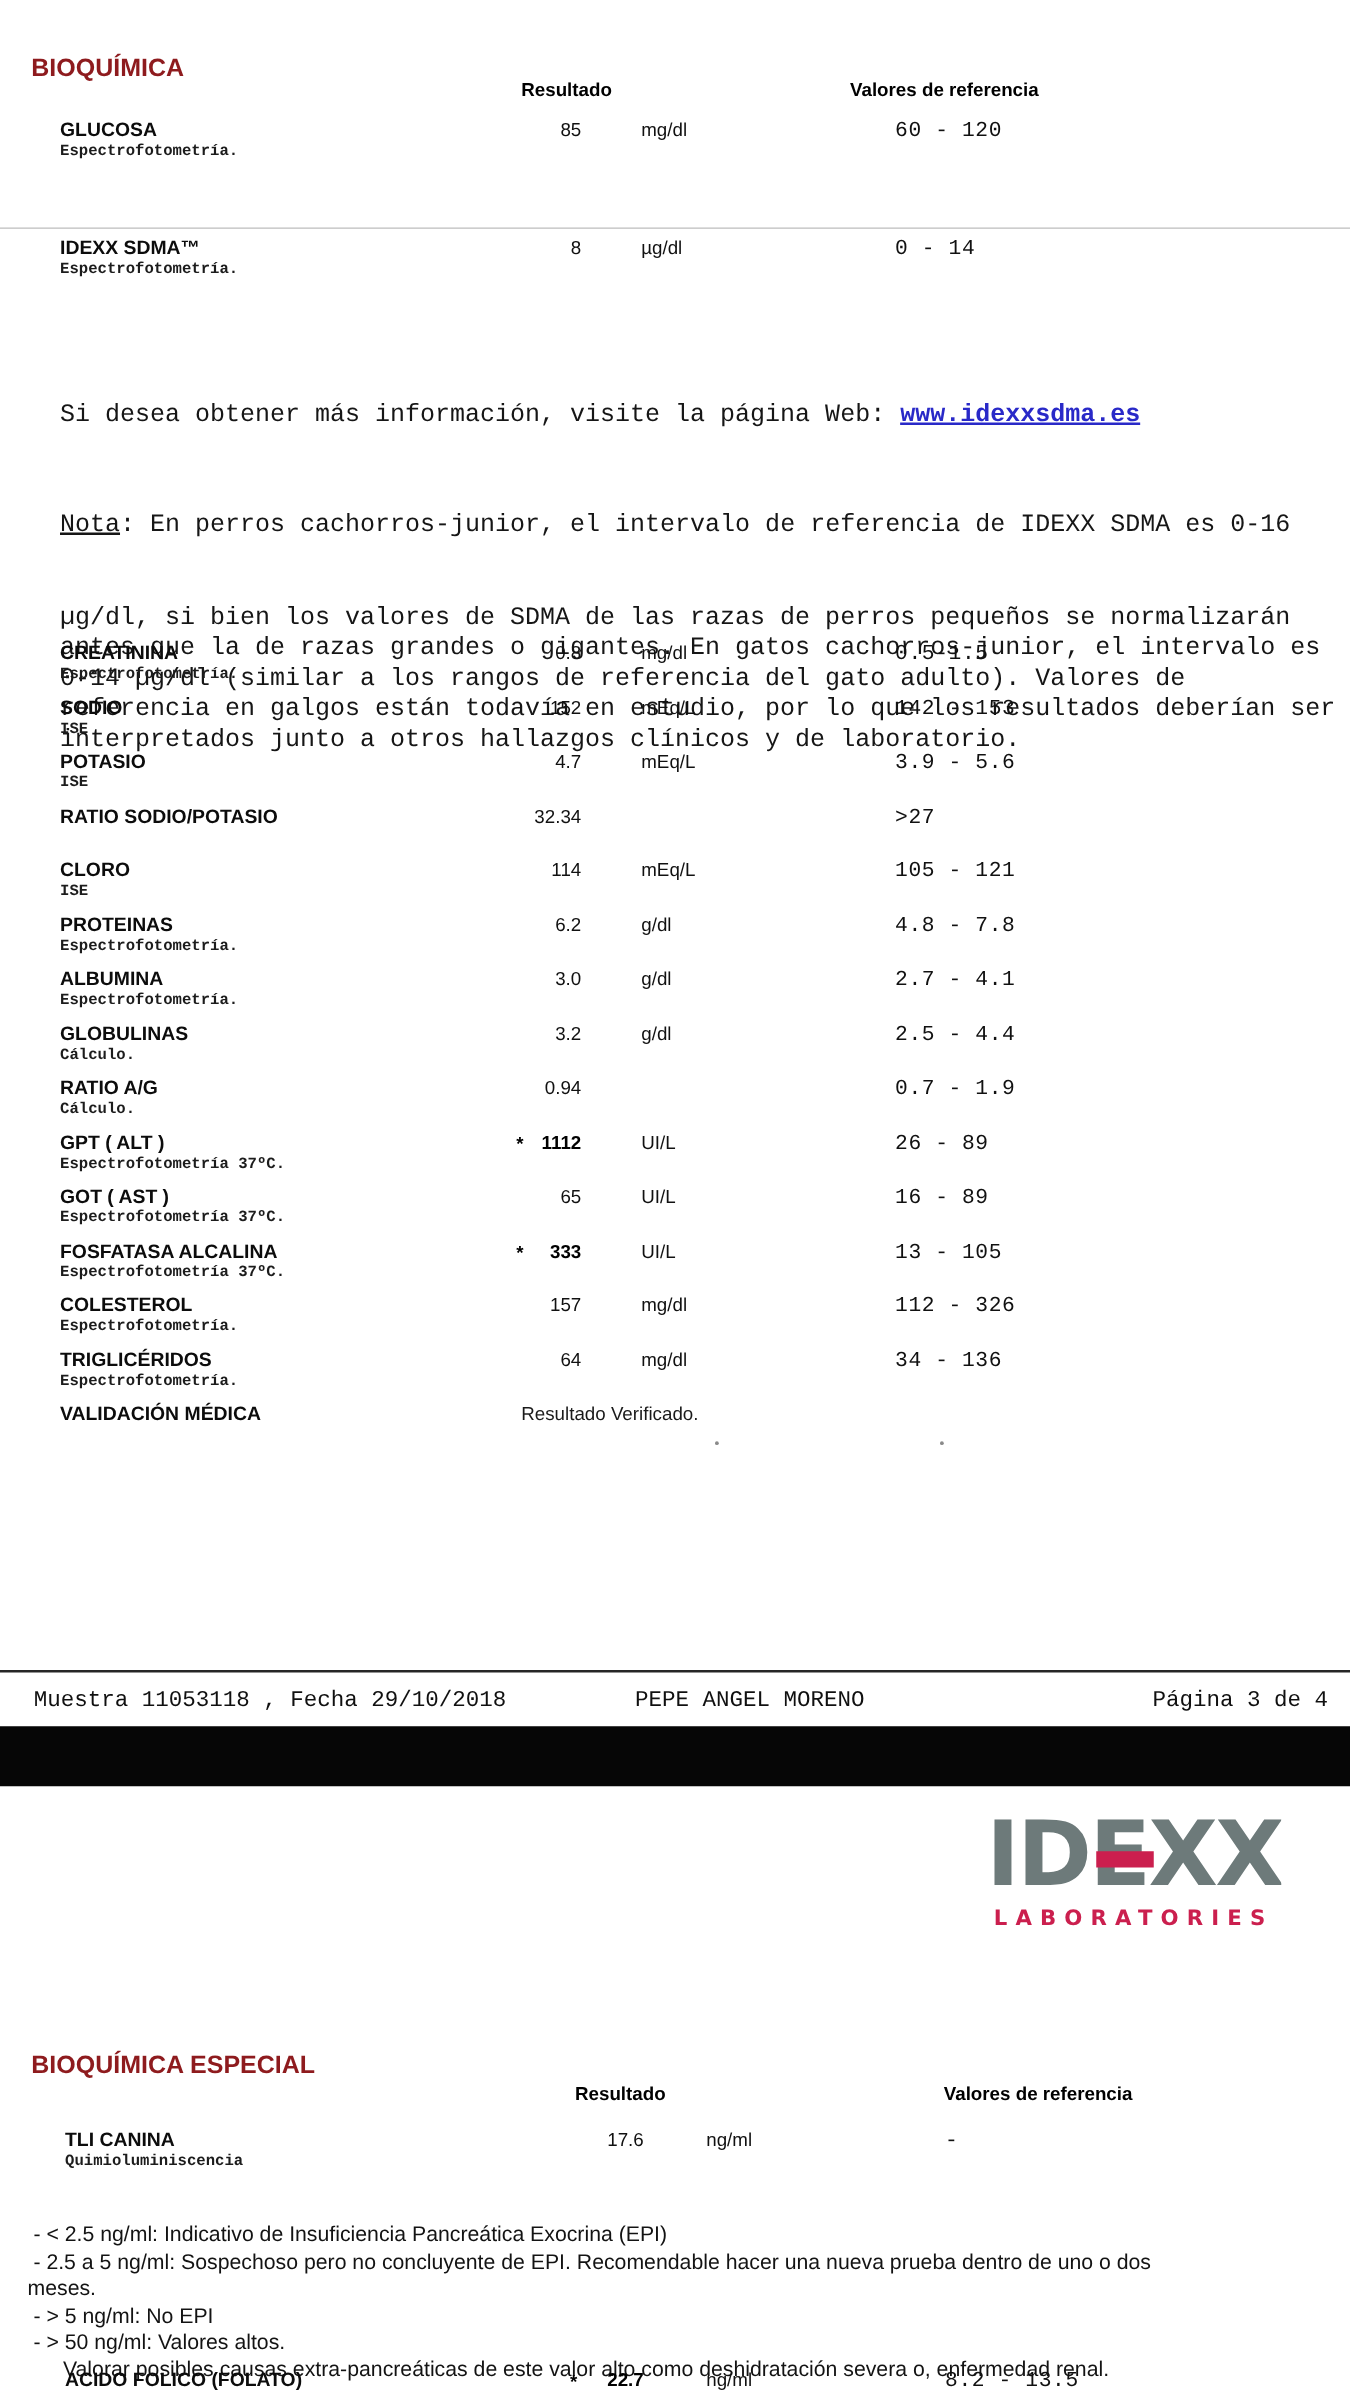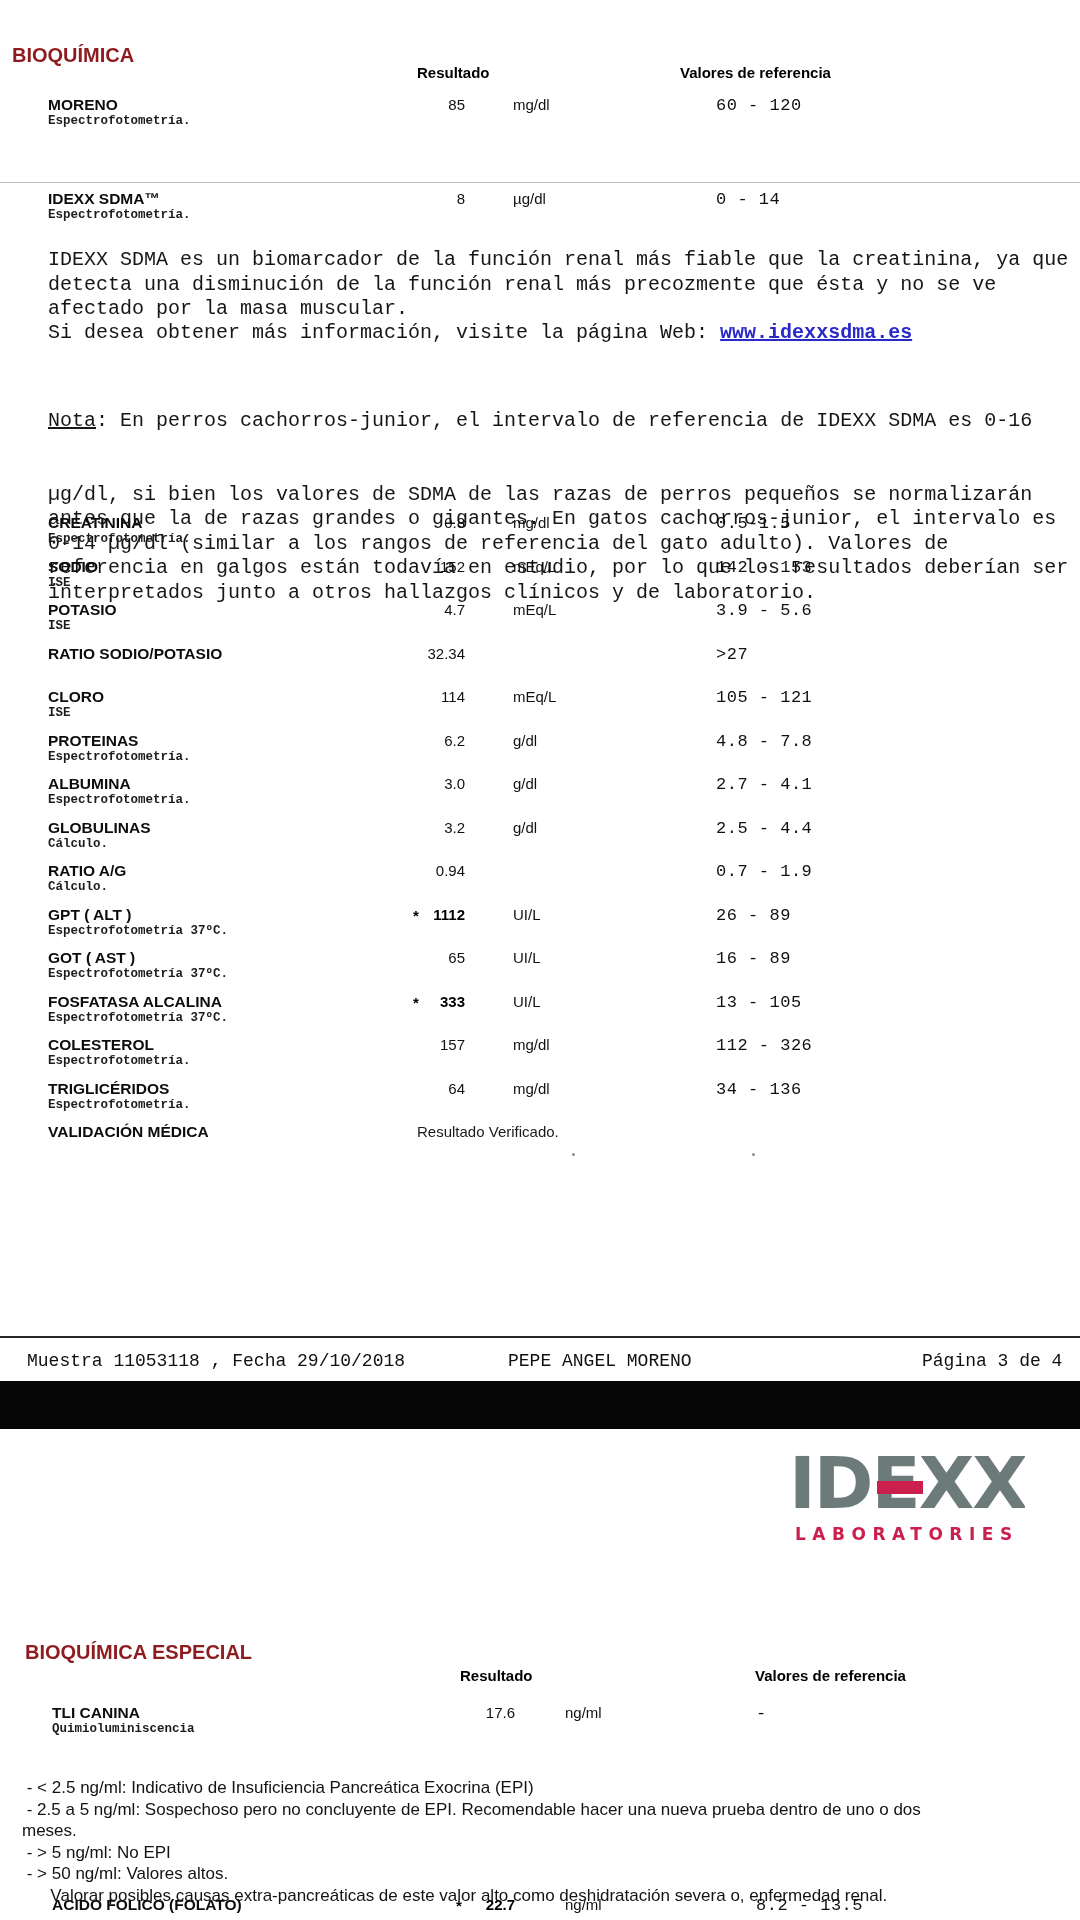--- a/index.html
+++ b/index.html
@@ -39,50 +39,47 @@
   .dot{position:absolute;width:3px;height:3px;border-radius:50%;background:#8a8a8a;}
   .tlinotes{font:17px "Liberation Sans",sans-serif;line-height:21.6px;color:#131313;white-space:pre-wrap;width:1055px;}
   .logo-word{font:700 72px "DejaVu Sans",sans-serif;fill:var(--logo-gray);letter-spacing:-2px;}
   .logo-sub{font:700 17px "DejaVu Sans",sans-serif;fill:var(--logo-red);letter-spacing:6.5px;}
 </style>
 </head>
 <body>
 
 <div class="page">
 
-  <h1 class="sec abs" style="left:12px;top:44px;">BIOQUÍMICA</h1>
+  <h1 class="sec abs" style="left:25px;top:44px;">BIOQUÍMICA</h1>
 
   <div class="colhead abs" style="left:417px;top:64px;">Resultado</div>
   <div class="colhead abs" style="left:680px;top:64px;">Valores de referencia</div>
 
   <div class="abs" style="left:0;top:96px;" id="row-glucosa">
       <div class="trow">
-        <span class="c-name">MORENO</span>
+        <span class="c-name">GLUCOSA</span>
         <span class="c-method">Espectrofotometría.</span>
         <span class="c-result">85</span>
         <span class="c-unit">mg/dl</span>
         <span class="c-ref">60 - 120</span>
       </div>
     </div>
 
   <div class="hairline abs" style="top:182px;"></div>
 
   <div class="abs" style="left:0;top:190px;" id="row-sdma">
       <div class="trow">
         <span class="c-name">IDEXX SDMA™</span>
         <span class="c-method">Espectrofotometría.</span>
         <span class="c-result">8</span>
         <span class="c-unit">µg/dl</span>
         <span class="c-ref">0 - 14</span>
       </div>
     </div>
 
-  <div class="para abs" style="left:48px;top:248px;">IDEXX SDMA es un biomarcador de la función renal más fiable que la creatinina, ya que
-detecta una disminución de la función renal más precozmente que ésta y no se ve
-afectado por la masa muscular.</div>
   <div class="para abs" style="left:48px;top:321px;"><span>Si desea obtener más información, visite la página Web: </span><span class="weblink">www.idexxsdma.es</span></div>
 
   <div class="para abs" style="left:48px;top:360px;">
     <div><span class="u">Nota</span><span>: En perros cachorros-junior, el intervalo de referencia de IDEXX SDMA es 0-16</span></div>
     <div>µg/dl, si bien los valores de SDMA de las razas de perros pequeños se normalizarán
 antes que la de razas grandes o gigantes. En gatos cachorros-junior, el intervalo es
 0-14 µg/dl (similar a los rangos de referencia del gato adulto). Valores de
 referencia en galgos están todavía en estudio, por lo que los resultados deberían ser
 interpretados junto a otros hallazgos clínicos y de laboratorio.</div>
   </div>

